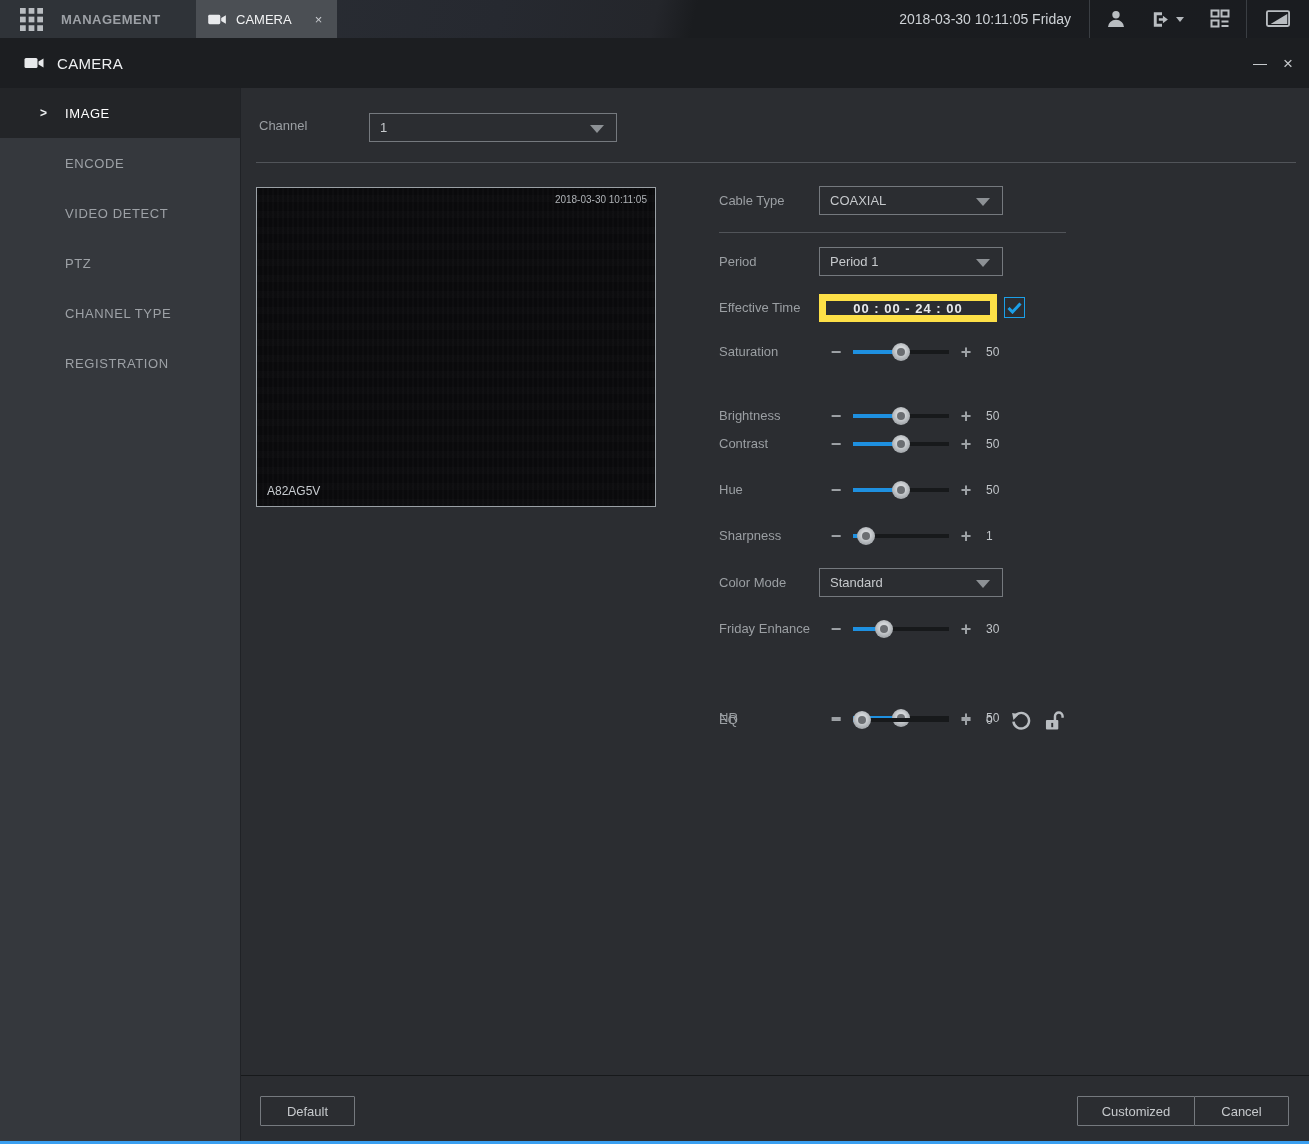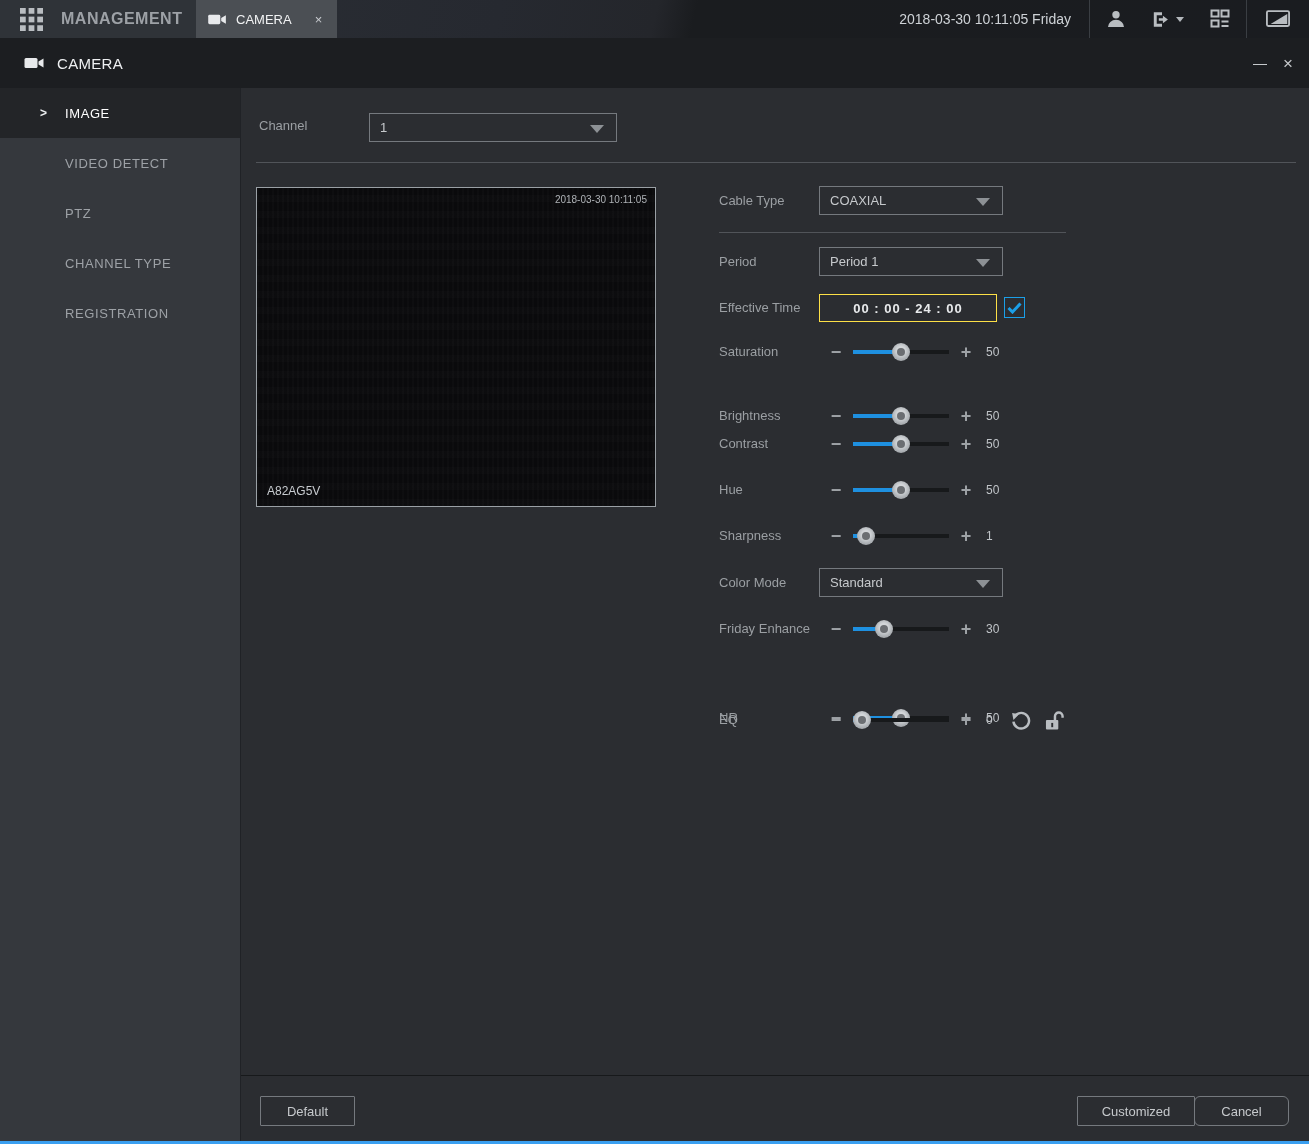--- a/index.html
+++ b/index.html
@@ -14,21 +14,21 @@
   
   .topbar{
     position:absolute; left:0; top:0; width:1309px; height:38px;
     background:linear-gradient(103deg,#2c3036 0%,#262930 38%,#24262b 50%,#1a1c1f 53%,#1a1c20 100%);
   }
   .mgmt-tab{
     position:absolute; left:0; top:0; width:196px; height:38px;
     background:#2f3338; display:flex; align-items:center; gap:18px; padding-left:20px;
     cursor:pointer;
   }
-  .mgmt-tab .label{ font-size:16px; font-weight:bold; color:#9da1a6; letter-spacing:.5px; }
+  .mgmt-tab .label{ font-size:13px; font-weight:bold; color:#9da1a6; letter-spacing:.5px; }
   .cam-tab{
     position:absolute; left:196px; top:0; width:141px; height:38px;
     background:#4b4f54; display:flex; align-items:center; gap:9px; padding-left:12px; cursor:pointer;
   }
   .cam-tab .label{ font-size:13px; color:#f2f3f4; }
   .cam-tab .tab-close{ margin-left:14px; font-size:13px; color:#c9ccd0; cursor:pointer; }
   .top-right{ position:absolute; right:0; top:0; height:38px; display:flex; align-items:center; }
   .datetime{ font-size:14px; color:#ced2d6; margin-right:18px; }
   .vsep{ width:1px; height:38px; background:#3a3e43; }
   .top-icon{ width:52px; height:38px; display:flex; align-items:center; justify-content:center; cursor:pointer; }
@@ -76,21 +76,21 @@
       repeating-linear-gradient(0deg, rgba(255,255,255,0.012) 0 7px, transparent 7px 16px);
   }
   .preview .ts{ position:absolute; right:8px; top:6px; font-size:10px; color:#aeb2b6; }
   .preview .camname{ position:absolute; left:10px; bottom:8px; font-size:12px; color:#c8ccd0; }
   
   .form-row{ position:absolute; left:478px; width:420px; height:30px; }
   .form-row .field-label{ position:absolute; left:0; top:0; line-height:30px; }
   .row-dd{ left:100px; top:0; width:184px; }
   .efftime-box{
     position:absolute; left:100px; top:1px; width:178px; height:28px;
-    border:1px solid #fde047; display:flex; align-items:center; justify-content:center;
+    border:7px solid #fde047; display:flex; align-items:center; justify-content:center;
     font-size:13px; font-weight:bold; color:#e8eaec; letter-spacing:1px; cursor:text;
   }
   .checkbox{
     position:absolute; left:285px; top:4px; width:21px; height:21px;
     border:1px solid var(--checkbox-blue,#1b9fe8); display:flex; align-items:center; justify-content:center; cursor:pointer;
   }
   .checkbox .check{ display:none; }
   .checkbox.checked .check{ display:block; }
   
   .minus-btn,.plus-btn{
@@ -116,21 +116,21 @@
   .reset-pos{ left:288px; }
   .lock-pos{ left:322px; }
   
   .footer{ position:absolute; left:0; top:987px; width:1069px; height:69px; border-top:1px solid #17191b; background:#2b2d31; }
   .btn{
     position:absolute; top:20px; height:30px; border:1px solid #75797e; background:transparent;
     color:#c6c9cc; font-size:13px; font-family:"Liberation Sans",sans-serif; cursor:pointer; border-radius:1px;
   }
   .btn-default{ left:19px; width:95px; }
   .btn-customized{ left:836px; width:118px; }
-  .btn-cancel{ left:953px; width:95px;border-radius:6px; }
+  .btn-cancel{ left:953px; width:95px; }
   
   .bottom-line{ position:absolute; left:0; top:1141px; width:1309px; height:3px; background:var(--bottom-line,#3a9ff0); }
   svg{ display:block; }
 </style>
 </head>
 <body>
 
 <div class="topbar">
   <div class="mgmt-tab">
     <span>
@@ -205,20 +205,23 @@
     <span class="win-close">×</span>
   </div>
 </div>
 
 <div class="sidebar">
   <div class="side-item active">
     <span class="side-arrow">&gt;</span>
     <span>IMAGE</span>
   </div>
   <div class="side-item">
+    <span>ENCODE</span>
+  </div>
+  <div class="side-item">
     <span>VIDEO DETECT</span>
   </div>
   <div class="side-item">
     <span>PTZ</span>
   </div>
   <div class="side-item">
     <span>CHANNEL TYPE</span>
   </div>
   <div class="side-item">
     <span>REGISTRATION</span>

